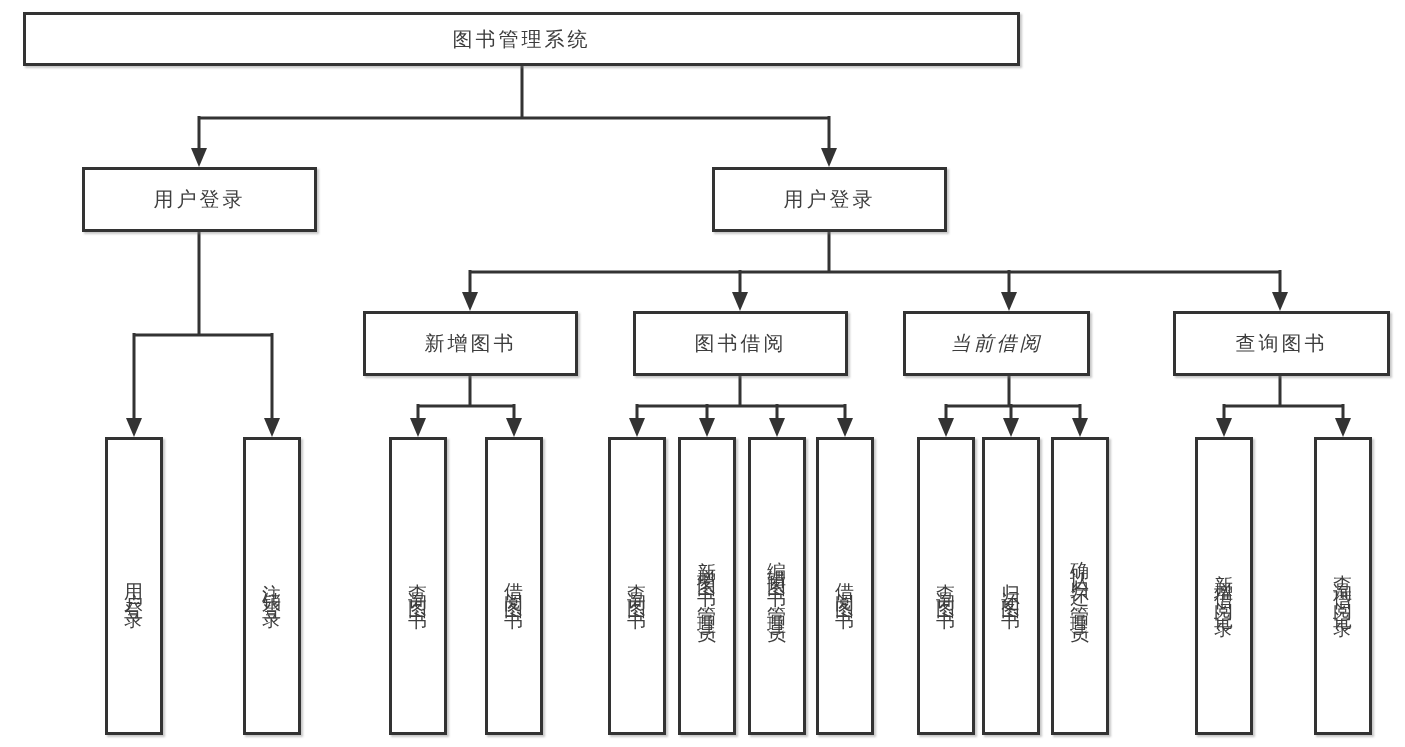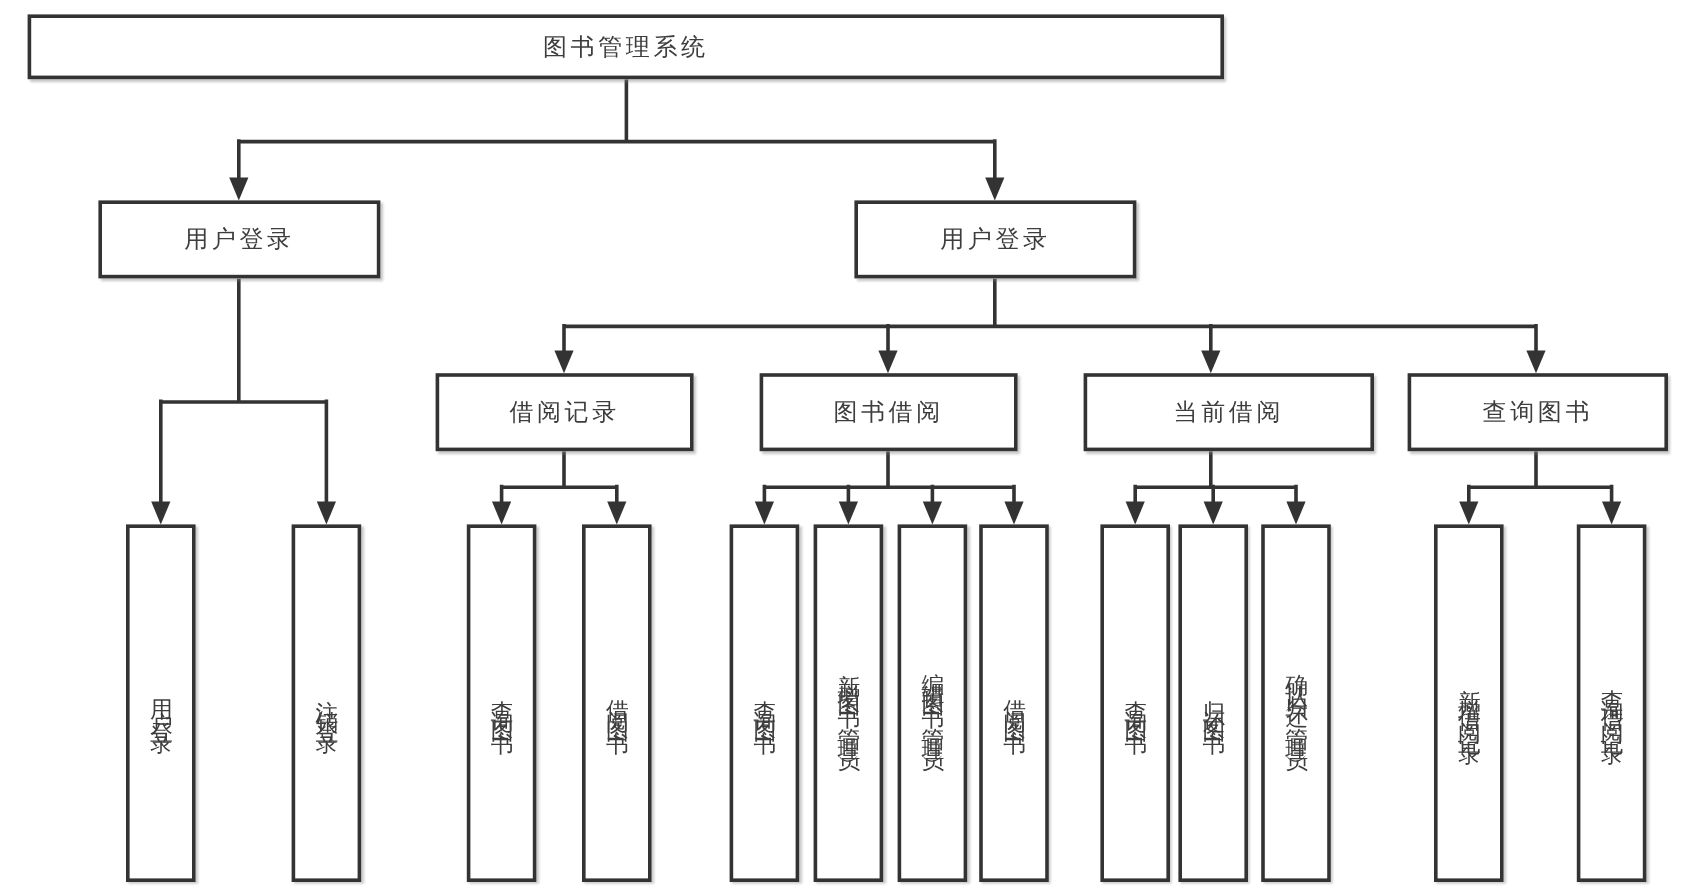--- a/index.html
+++ b/index.html
@@ -112,26 +112,26 @@
   </div>
 
   <div class="box" style="left:82px; top:167px; width:235px; height:65px;">
     <span class="lbl">用户登录</span>
   </div>
   <div class="box" style="left:712px; top:167px; width:235px; height:65px;">
     <span class="lbl">用户登录</span>
   </div>
 
   <div class="box" style="left:363px; top:311px; width:215px; height:65px;">
-    <span class="lbl">借阅记录</span>
+    <span class="lbl">新增图书</span>
   </div>
   <div class="box" style="left:633px; top:311px; width:215px; height:65px;">
     <span class="lbl">图书借阅</span>
   </div>
-  <div class="box" style="left:903px; top:311px; width:242px; height:65px;">
+  <div class="box" style="left:903px; top:311px; width:187px; height:65px;font-style:italic;">
     <span class="lbl">当前借阅</span>
   </div>
   <div class="box" style="left:1173px; top:311px; width:217px; height:65px;">
     <span class="lbl">查询图书</span>
   </div>
 
   <div class="leaf" style="left:105px;">
     <span class="vlbl">用户登录</span>
   </div>
   <div class="leaf" style="left:243px;">

